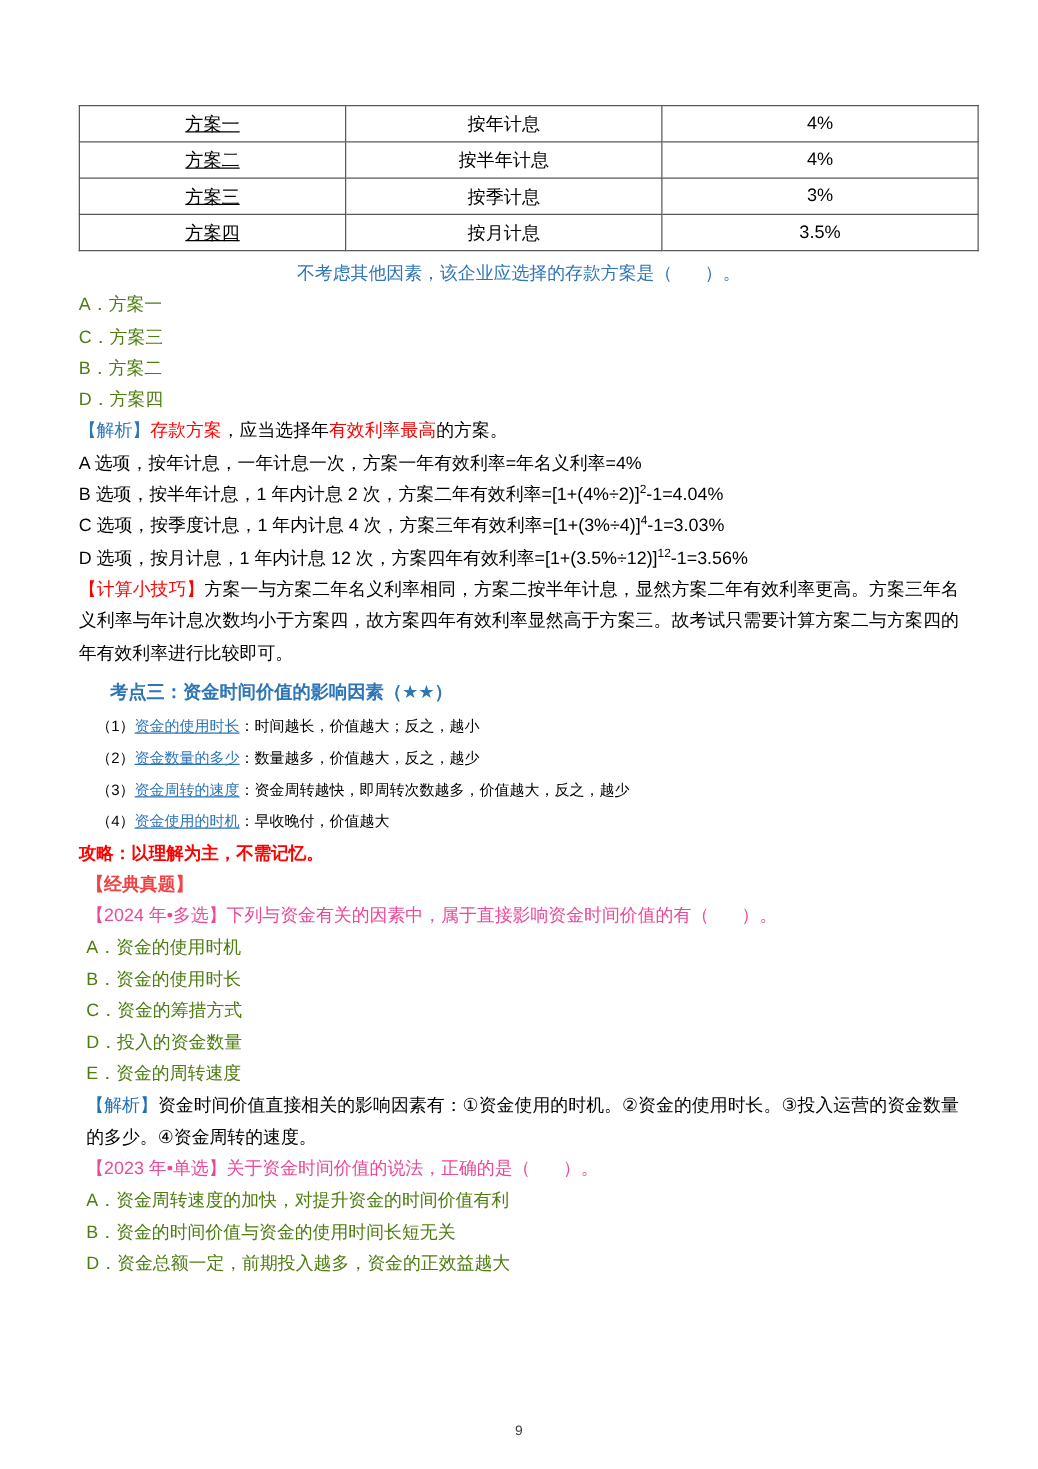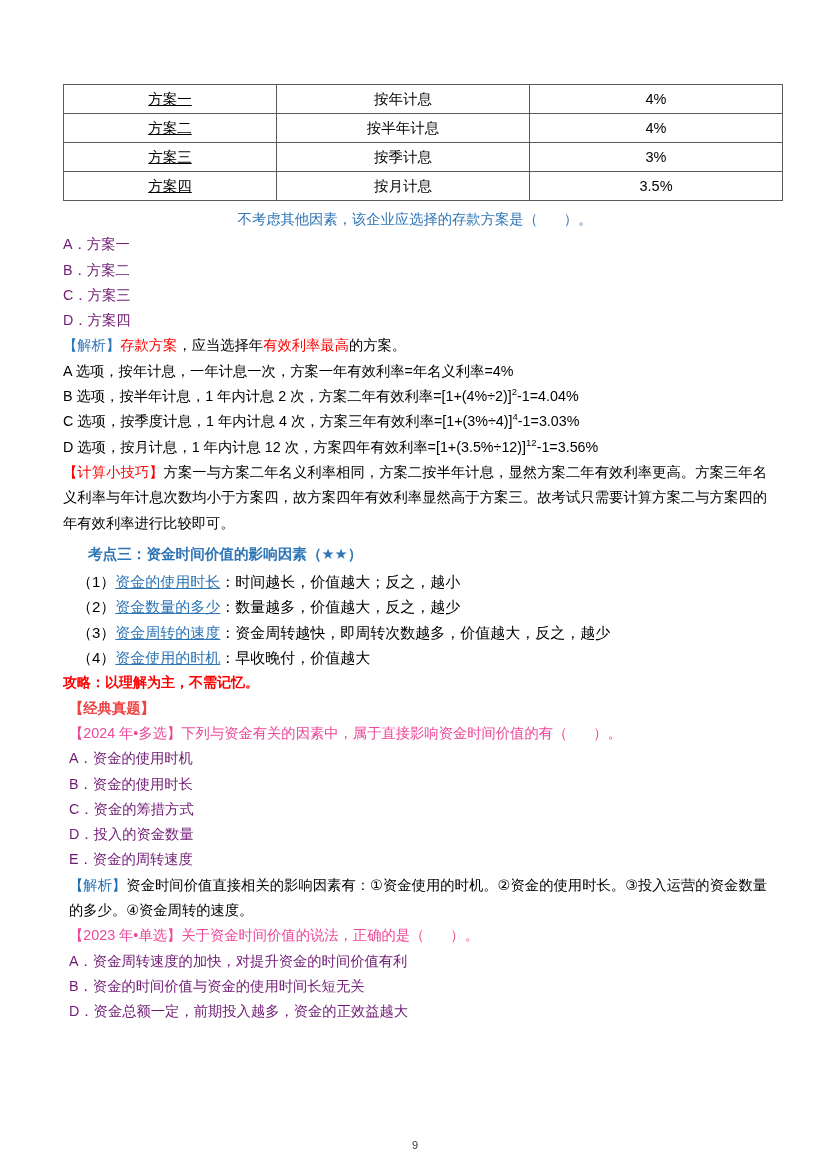--- a/index.html
+++ b/index.html
@@ -63,41 +63,41 @@
   .q-stem {
     color: #2e75b6;
     font-size: 14.3px;
     line-height: 25.3px;
     margin-top: 2px;
     text-align: center;
   }
   .opt {
     font-size: 14.3px;
     line-height: 25.3px;
-    color: #701a75;
+    color: #4d7c0f;
   }
 
   .para {
     font-size: 14.3px;
     line-height: 25.3px;
     color: #000;
     text-align: justify;
   }
 
   .heading {
     color: #2e75b6;
     font-weight: bold;
     font-size: 14.6px;
     line-height: 25.3px;
     margin: 6px 0 2px 0;
     padding-left: 25px;
   }
 
   .listitem {
-    font-size: 15px;
+    font-size: 12px;
     line-height: 25.3px;
     color: #000;
     padding-left: 14px;
   }
   .listitem .term {
     color: #2e75b6;
     text-decoration: underline;
   }
 
   .strategy {
@@ -173,22 +173,22 @@
           <td class="c1">方案四</td>
           <td class="c2">按月计息</td>
           <td class="c3">3.5%</td>
         </tr>
       </tbody>
     </table>
 
     <div class="q-stem"><span>不考虑其他因素，该企业应选择的存款方案是（</span><span class="blank-gap"></span><span>）。</span></div>
 
     <div class="opt">A．方案一</div>
+    <div class="opt">C．方案三</div>
     <div class="opt">B．方案二</div>
-    <div class="opt">C．方案三</div>
     <div class="opt">D．方案四</div>
 
     <div class="line"><span class="blue">【解析】</span><span class="red">存款方案</span><span>，应当选择年</span><span class="red">有效利率最高</span><span>的方案。</span></div>
 
     <div class="line"><span>A 选项，按年计息，一年计息一次，方案一年有效利率=年名义利率=4%</span></div>
 
     <div class="line"><span>B 选项，按半年计息，1 年内计息 2 次，方案二年有效利率=[1+(4%÷2)]</span><sup>2</sup><span>-1=4.04%</span></div>
 
     <div class="line"><span>C 选项，按季度计息，1 年内计息 4 次，方案三年有效利率=[1+(3%÷4)]</span><sup>4</sup><span>-1=3.03%</span></div>
 

